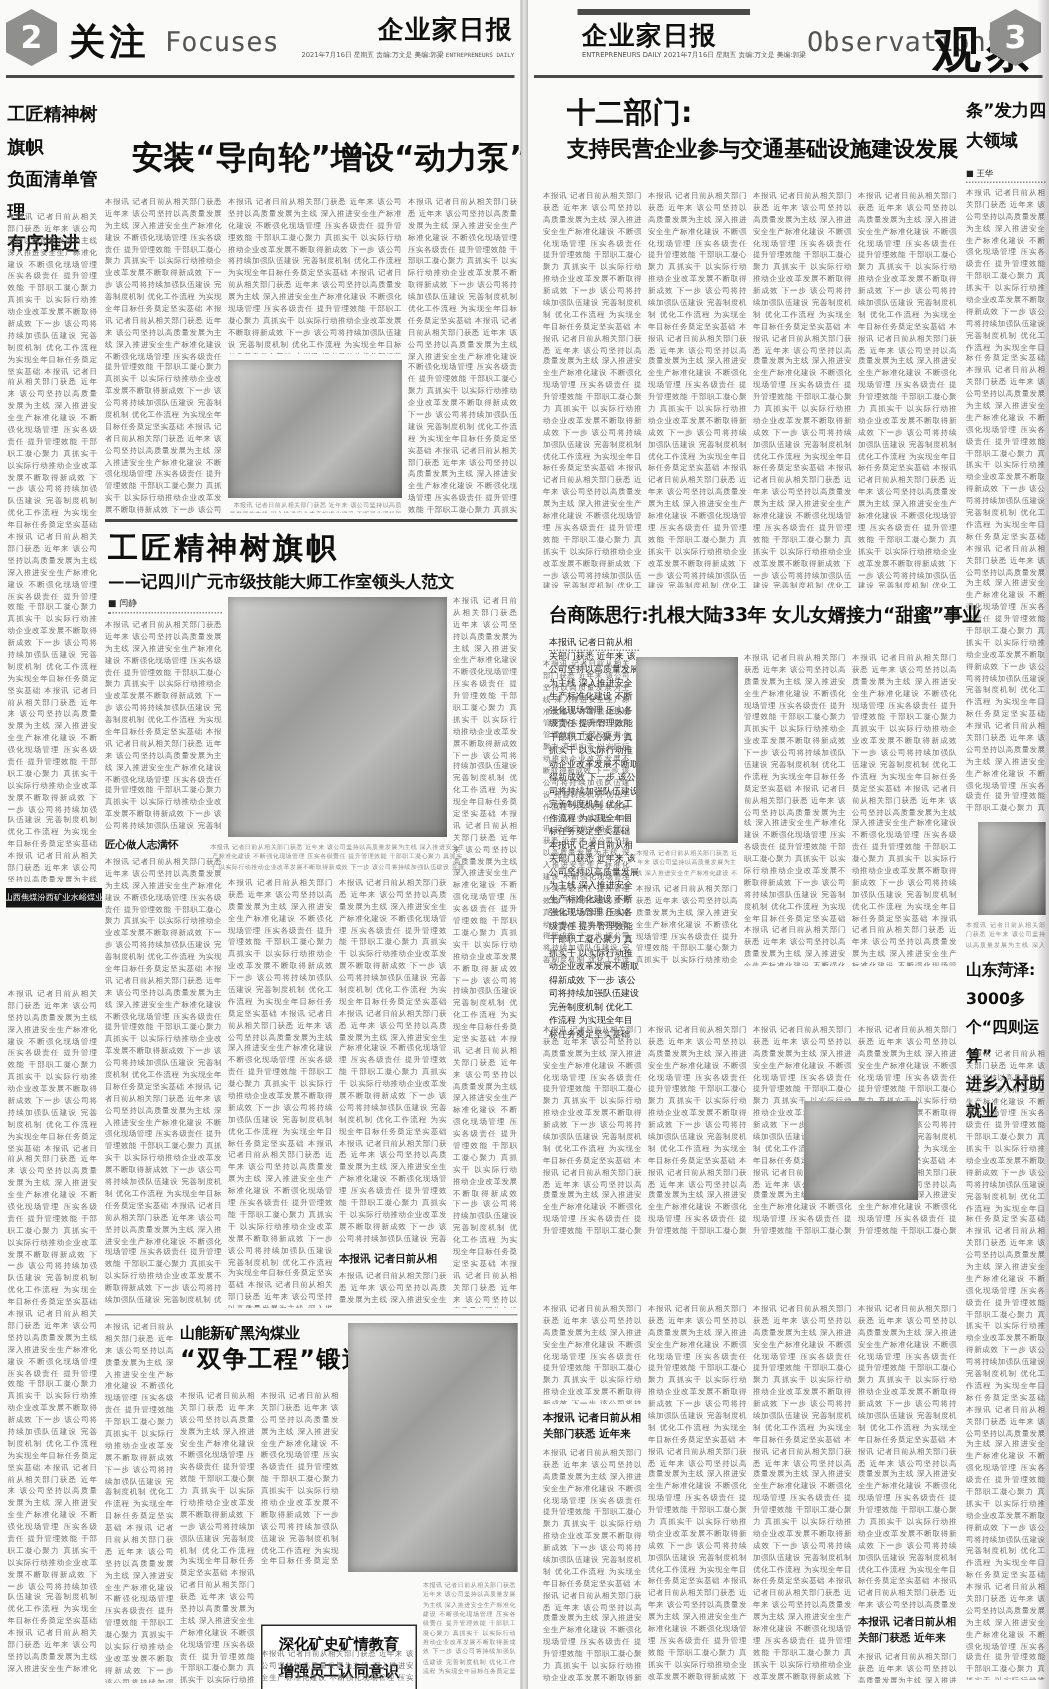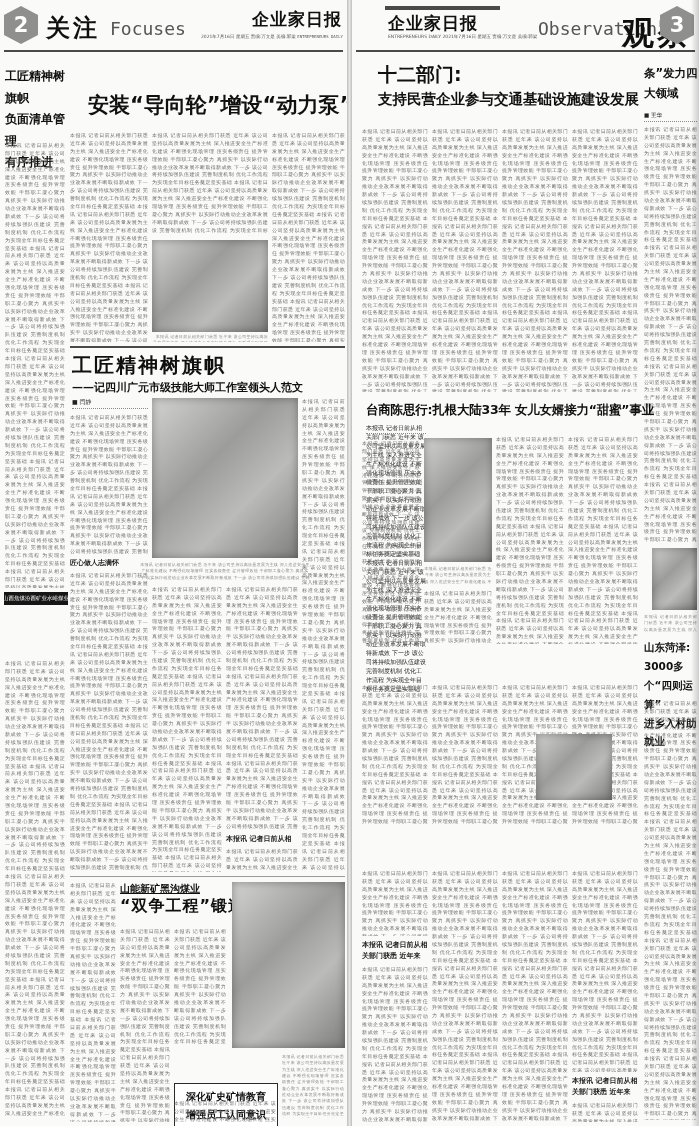--- a/index.html
+++ b/index.html
@@ -78,21 +78,21 @@
     <div class="abs greek" style="left:70px;top:572px;width:78px;height:300px;">本报讯 记者日前从相关部门获悉 近年来 该公司坚持以高质量发展为主线 深入推进安全生产标准化建设 不断强化现场管理 压实各级责任 提升管理效能 干部职工凝心聚力 真抓实干 以实际行动推动企业改革发展不断取得新成效 下一步 该公司将持续加强队伍建设 完善制度机制 优化工作流程 为实现全年目标任务奠定坚实基础 本报讯 记者日前从相关部门获悉 近年来 该公司坚持以高质量发展为主线 深入推进安全生产标准化建设 不断强化现场管理 压实各级责任 提升管理效能 干部职工凝心聚力 真抓实干 以实际行动推动企业改革发展不断取得新成效 下一步 该公司将持续加强队伍建设 完善制度机制 优化工作流程 为实现全年目标任务奠定坚实基础 本报讯 记者日前从相关部门获悉 近年来 该公司坚持以高质量发展为主线 深入推进安全生产标准化建设 不断强化现场管理 压实各级责任 提升管理效能 干部职工凝心聚力 真抓实干 以实际行动推动企业改革发展不断取得新成效 下一步 该公司将持续加强队伍建设 完善制度机制 优化工作流程 为实现全年目标任务奠定坚实基础 本报讯 记者日前从相关部门获悉 近年来 该公司坚持以高质量发展为主线 深入推进安全生产标准化建设 不断强化现场管理 压实各级责任 提升管理效能 干部职工凝心聚力 真抓实干 以实际行动推动企业改革发展不断取得新成效 下一步 该公司将持续加强队伍建设 完善制度机制 优化工作流程 为实现全年目标任务奠定坚实基础 本报讯 记者日前从相关部门获悉 近年来 该公司坚持以高质量发展为主线 深入推进安全生产标准化建设 不断强化现场管理 压实各级责任 提升管理效能 干部职工凝心聚力 真抓实干 以实际行动推动企业改革发展不断取得新成效 下一步 该公司将持续加强队伍建设 完善制度机制 优化工作流程 为实现全年目标任务奠定坚实基础 本报讯 记者日前从相关部门获悉 近年来 该公司坚持以高质量发展为主线 深入推进安全生产标准化建设 不断强化现场管理 压实各级责任 提升管理效能 干部职工凝心聚力 真抓实干 以实际行动推动企业改革发展不断取得新成效 下一步 该公司将持续加强队伍建设 完善制度机制 优化工作流程 为实现全年目标任务奠定坚实基础 </div>
     <div class="abs photo" style="left:152px;top:398px;width:146px;height:160px;"></div>
     <div class="abs greek tiny" style="left:140px;top:562px;width:170px;height:18px;text-align:center;">本报讯 记者日前从相关部门获悉 近年来 该公司坚持以高质量发展为主线 深入推进安全生产标准化建设 不断强化现场管理 压实各级责任 提升管理效能 干部职工凝心聚力 真抓实干 以实际行动推动企业改革发展不断取得新成效 下一步 该公司将持续加强队伍建设 完善制度机制 优化工作流程 为实现全年目标任务奠定坚实基础 本报讯 记者日前从相关部门获悉 近年来 该公司坚持以高质量发展为主线 深入推进安全生产标准化建设 不断强化现场管理 压实各级责任 提升管理效能 干部职工凝心聚力 真抓实干 以实际行动推动企业改革发展不断取得新成效 下一步 该公司将持续加强队伍建设 完善制度机制 优化工作流程 为实现全年目标任务奠定坚实基础 </div>
     <div class="abs greek" style="left:152px;top:586px;width:70px;height:286px;">本报讯 记者日前从相关部门获悉 近年来 该公司坚持以高质量发展为主线 深入推进安全生产标准化建设 不断强化现场管理 压实各级责任 提升管理效能 干部职工凝心聚力 真抓实干 以实际行动推动企业改革发展不断取得新成效 下一步 该公司将持续加强队伍建设 完善制度机制 优化工作流程 为实现全年目标任务奠定坚实基础 本报讯 记者日前从相关部门获悉 近年来 该公司坚持以高质量发展为主线 深入推进安全生产标准化建设 不断强化现场管理 压实各级责任 提升管理效能 干部职工凝心聚力 真抓实干 以实际行动推动企业改革发展不断取得新成效 下一步 该公司将持续加强队伍建设 完善制度机制 优化工作流程 为实现全年目标任务奠定坚实基础 本报讯 记者日前从相关部门获悉 近年来 该公司坚持以高质量发展为主线 深入推进安全生产标准化建设 不断强化现场管理 压实各级责任 提升管理效能 干部职工凝心聚力 真抓实干 以实际行动推动企业改革发展不断取得新成效 下一步 该公司将持续加强队伍建设 完善制度机制 优化工作流程 为实现全年目标任务奠定坚实基础 本报讯 记者日前从相关部门获悉 近年来 该公司坚持以高质量发展为主线 深入推进安全生产标准化建设 不断强化现场管理 压实各级责任 提升管理效能 干部职工凝心聚力 真抓实干 以实际行动推动企业改革发展不断取得新成效 下一步 该公司将持续加强队伍建设 完善制度机制 优化工作流程 为实现全年目标任务奠定坚实基础 本报讯 记者日前从相关部门获悉 近年来 该公司坚持以高质量发展为主线 深入推进安全生产标准化建设 不断强化现场管理 压实各级责任 提升管理效能 干部职工凝心聚力 真抓实干 以实际行动推动企业改革发展不断取得新成效 下一步 该公司将持续加强队伍建设 完善制度机制 优化工作流程 为实现全年目标任务奠定坚实基础 本报讯 记者日前从相关部门获悉 近年来 该公司坚持以高质量发展为主线 深入推进安全生产标准化建设 不断强化现场管理 压实各级责任 提升管理效能 干部职工凝心聚力 真抓实干 以实际行动推动企业改革发展不断取得新成效 下一步 该公司将持续加强队伍建设 完善制度机制 优化工作流程 为实现全年目标任务奠定坚实基础 </div>
     <div class="abs greek" style="left:226px;top:586px;width:72px;height:244px;">本报讯 记者日前从相关部门获悉 近年来 该公司坚持以高质量发展为主线 深入推进安全生产标准化建设 不断强化现场管理 压实各级责任 提升管理效能 干部职工凝心聚力 真抓实干 以实际行动推动企业改革发展不断取得新成效 下一步 该公司将持续加强队伍建设 完善制度机制 优化工作流程 为实现全年目标任务奠定坚实基础 本报讯 记者日前从相关部门获悉 近年来 该公司坚持以高质量发展为主线 深入推进安全生产标准化建设 不断强化现场管理 压实各级责任 提升管理效能 干部职工凝心聚力 真抓实干 以实际行动推动企业改革发展不断取得新成效 下一步 该公司将持续加强队伍建设 完善制度机制 优化工作流程 为实现全年目标任务奠定坚实基础 本报讯 记者日前从相关部门获悉 近年来 该公司坚持以高质量发展为主线 深入推进安全生产标准化建设 不断强化现场管理 压实各级责任 提升管理效能 干部职工凝心聚力 真抓实干 以实际行动推动企业改革发展不断取得新成效 下一步 该公司将持续加强队伍建设 完善制度机制 优化工作流程 为实现全年目标任务奠定坚实基础 本报讯 记者日前从相关部门获悉 近年来 该公司坚持以高质量发展为主线 深入推进安全生产标准化建设 不断强化现场管理 压实各级责任 提升管理效能 干部职工凝心聚力 真抓实干 以实际行动推动企业改革发展不断取得新成效 下一步 该公司将持续加强队伍建设 完善制度机制 优化工作流程 为实现全年目标任务奠定坚实基础 本报讯 记者日前从相关部门获悉 近年来 该公司坚持以高质量发展为主线 深入推进安全生产标准化建设 不断强化现场管理 压实各级责任 提升管理效能 干部职工凝心聚力 真抓实干 以实际行动推动企业改革发展不断取得新成效 下一步 该公司将持续加强队伍建设 完善制度机制 优化工作流程 为实现全年目标任务奠定坚实基础 </div>
     <div class="abs greek-bold" style="left:226px;top:834px;width:72px;height:11px;">本报讯 记者日前从相关部门获悉 近年来 该公司坚持以高质量发展为主线 深入推进安全生产标准化建设 不断强化现场管理 压实各级责任 提升管理效能 干部职工凝心聚力 真抓实干 以实际行动推动企业改革发展不断取得新成效 下一步 该公司将持续加强队伍建设 完善制度机制 优化工作流程 为实现全年目标任务奠定坚实基础 本报讯 记者日前从相关部门获悉 近年来 该公司坚持以高质量发展为主线 深入推进安全生产标准化建设 不断强化现场管理 压实各级责任 提升管理效能 干部职工凝心聚力 真抓实干 以实际行动推动企业改革发展不断取得新成效 下一步 该公司将持续加强队伍建设 完善制度机制 优化工作流程 为实现全年目标任务奠定坚实基础 </div>
     <div class="abs greek" style="left:226px;top:848px;width:72px;height:24px;">本报讯 记者日前从相关部门获悉 近年来 该公司坚持以高质量发展为主线 深入推进安全生产标准化建设 不断强化现场管理 压实各级责任 提升管理效能 干部职工凝心聚力 真抓实干 以实际行动推动企业改革发展不断取得新成效 下一步 该公司将持续加强队伍建设 完善制度机制 优化工作流程 为实现全年目标任务奠定坚实基础 本报讯 记者日前从相关部门获悉 近年来 该公司坚持以高质量发展为主线 深入推进安全生产标准化建设 不断强化现场管理 压实各级责任 提升管理效能 干部职工凝心聚力 真抓实干 以实际行动推动企业改革发展不断取得新成效 下一步 该公司将持续加强队伍建设 完善制度机制 优化工作流程 为实现全年目标任务奠定坚实基础 </div>
     <div class="abs greek" style="left:302px;top:398px;width:43px;height:474px;">本报讯 记者日前从相关部门获悉 近年来 该公司坚持以高质量发展为主线 深入推进安全生产标准化建设 不断强化现场管理 压实各级责任 提升管理效能 干部职工凝心聚力 真抓实干 以实际行动推动企业改革发展不断取得新成效 下一步 该公司将持续加强队伍建设 完善制度机制 优化工作流程 为实现全年目标任务奠定坚实基础 本报讯 记者日前从相关部门获悉 近年来 该公司坚持以高质量发展为主线 深入推进安全生产标准化建设 不断强化现场管理 压实各级责任 提升管理效能 干部职工凝心聚力 真抓实干 以实际行动推动企业改革发展不断取得新成效 下一步 该公司将持续加强队伍建设 完善制度机制 优化工作流程 为实现全年目标任务奠定坚实基础 本报讯 记者日前从相关部门获悉 近年来 该公司坚持以高质量发展为主线 深入推进安全生产标准化建设 不断强化现场管理 压实各级责任 提升管理效能 干部职工凝心聚力 真抓实干 以实际行动推动企业改革发展不断取得新成效 下一步 该公司将持续加强队伍建设 完善制度机制 优化工作流程 为实现全年目标任务奠定坚实基础 本报讯 记者日前从相关部门获悉 近年来 该公司坚持以高质量发展为主线 深入推进安全生产标准化建设 不断强化现场管理 压实各级责任 提升管理效能 干部职工凝心聚力 真抓实干 以实际行动推动企业改革发展不断取得新成效 下一步 该公司将持续加强队伍建设 完善制度机制 优化工作流程 为实现全年目标任务奠定坚实基础 本报讯 记者日前从相关部门获悉 近年来 该公司坚持以高质量发展为主线 深入推进安全生产标准化建设 不断强化现场管理 压实各级责任 提升管理效能 干部职工凝心聚力 真抓实干 以实际行动推动企业改革发展不断取得新成效 下一步 该公司将持续加强队伍建设 完善制度机制 优化工作流程 为实现全年目标任务奠定坚实基础 本报讯 记者日前从相关部门获悉 近年来 该公司坚持以高质量发展为主线 深入推进安全生产标准化建设 不断强化现场管理 压实各级责任 提升管理效能 干部职工凝心聚力 真抓实干 以实际行动推动企业改革发展不断取得新成效 下一步 该公司将持续加强队伍建设 完善制度机制 优化工作流程 为实现全年目标任务奠定坚实基础 </div>
 
     <div class="abs thinrule" style="left:70px;top:876px;width:275px;height:1px;"></div>
-    <div class="abs hl" style="left:120px;top:882px;font-size:10px;text-decoration:underline;">山能新矿黑沟煤业</div>
+    <div class="abs hl" style="left:120px;top:882px;font-size:10px;">山能新矿黑沟煤业</div>
     <div class="abs hl" style="left:120px;top:896px;font-size:16px;letter-spacing:1px;">“双争工程”锻造红色动能</div>
     <div class="abs greek" style="left:70px;top:882px;width:46px;height:240px;">本报讯 记者日前从相关部门获悉 近年来 该公司坚持以高质量发展为主线 深入推进安全生产标准化建设 不断强化现场管理 压实各级责任 提升管理效能 干部职工凝心聚力 真抓实干 以实际行动推动企业改革发展不断取得新成效 下一步 该公司将持续加强队伍建设 完善制度机制 优化工作流程 为实现全年目标任务奠定坚实基础 本报讯 记者日前从相关部门获悉 近年来 该公司坚持以高质量发展为主线 深入推进安全生产标准化建设 不断强化现场管理 压实各级责任 提升管理效能 干部职工凝心聚力 真抓实干 以实际行动推动企业改革发展不断取得新成效 下一步 该公司将持续加强队伍建设 完善制度机制 优化工作流程 为实现全年目标任务奠定坚实基础 本报讯 记者日前从相关部门获悉 近年来 该公司坚持以高质量发展为主线 深入推进安全生产标准化建设 不断强化现场管理 压实各级责任 提升管理效能 干部职工凝心聚力 真抓实干 以实际行动推动企业改革发展不断取得新成效 下一步 该公司将持续加强队伍建设 完善制度机制 优化工作流程 为实现全年目标任务奠定坚实基础 本报讯 记者日前从相关部门获悉 近年来 该公司坚持以高质量发展为主线 深入推进安全生产标准化建设 不断强化现场管理 压实各级责任 提升管理效能 干部职工凝心聚力 真抓实干 以实际行动推动企业改革发展不断取得新成效 下一步 该公司将持续加强队伍建设 完善制度机制 优化工作流程 为实现全年目标任务奠定坚实基础 </div>
     <div class="abs greek" style="left:120px;top:928px;width:50px;height:194px;">本报讯 记者日前从相关部门获悉 近年来 该公司坚持以高质量发展为主线 深入推进安全生产标准化建设 不断强化现场管理 压实各级责任 提升管理效能 干部职工凝心聚力 真抓实干 以实际行动推动企业改革发展不断取得新成效 下一步 该公司将持续加强队伍建设 完善制度机制 优化工作流程 为实现全年目标任务奠定坚实基础 本报讯 记者日前从相关部门获悉 近年来 该公司坚持以高质量发展为主线 深入推进安全生产标准化建设 不断强化现场管理 压实各级责任 提升管理效能 干部职工凝心聚力 真抓实干 以实际行动推动企业改革发展不断取得新成效 下一步 该公司将持续加强队伍建设 完善制度机制 优化工作流程 为实现全年目标任务奠定坚实基础 本报讯 记者日前从相关部门获悉 近年来 该公司坚持以高质量发展为主线 深入推进安全生产标准化建设 不断强化现场管理 压实各级责任 提升管理效能 干部职工凝心聚力 真抓实干 以实际行动推动企业改革发展不断取得新成效 下一步 该公司将持续加强队伍建设 完善制度机制 优化工作流程 为实现全年目标任务奠定坚实基础 本报讯 记者日前从相关部门获悉 近年来 该公司坚持以高质量发展为主线 深入推进安全生产标准化建设 不断强化现场管理 压实各级责任 提升管理效能 干部职工凝心聚力 真抓实干 以实际行动推动企业改革发展不断取得新成效 下一步 该公司将持续加强队伍建设 完善制度机制 优化工作流程 为实现全年目标任务奠定坚实基础 </div>
     <div class="abs greek" style="left:174px;top:928px;width:52px;height:116px;">本报讯 记者日前从相关部门获悉 近年来 该公司坚持以高质量发展为主线 深入推进安全生产标准化建设 不断强化现场管理 压实各级责任 提升管理效能 干部职工凝心聚力 真抓实干 以实际行动推动企业改革发展不断取得新成效 下一步 该公司将持续加强队伍建设 完善制度机制 优化工作流程 为实现全年目标任务奠定坚实基础 本报讯 记者日前从相关部门获悉 近年来 该公司坚持以高质量发展为主线 深入推进安全生产标准化建设 不断强化现场管理 压实各级责任 提升管理效能 干部职工凝心聚力 真抓实干 以实际行动推动企业改革发展不断取得新成效 下一步 该公司将持续加强队伍建设 完善制度机制 优化工作流程 为实现全年目标任务奠定坚实基础 本报讯 记者日前从相关部门获悉 近年来 该公司坚持以高质量发展为主线 深入推进安全生产标准化建设 不断强化现场管理 压实各级责任 提升管理效能 干部职工凝心聚力 真抓实干 以实际行动推动企业改革发展不断取得新成效 下一步 该公司将持续加强队伍建设 完善制度机制 优化工作流程 为实现全年目标任务奠定坚实基础 </div>
     <div class="abs photo" style="left:232px;top:882px;width:113px;height:166px;"></div>
     <div class="abs boxed" style="left:174px;top:1052px;width:102px;height:44px;">
       <div class="hl" style="font-size:10px;line-height:1.8;">深化矿史矿情教育</div>
       <div class="hl" style="font-size:10px;line-height:1.8;">增强员工认同意识</div>
     </div>
     <div class="abs greek" style="left:174px;top:1100px;width:102px;height:22px;">本报讯 记者日前从相关部门获悉 近年来 该公司坚持以高质量发展为主线 深入推进安全生产标准化建设 不断强化现场管理 压实各级责任 提升管理效能 干部职工凝心聚力 真抓实干 以实际行动推动企业改革发展不断取得新成效 下一步 该公司将持续加强队伍建设 完善制度机制 优化工作流程 为实现全年目标任务奠定坚实基础 本报讯 记者日前从相关部门获悉 近年来 该公司坚持以高质量发展为主线 深入推进安全生产标准化建设 不断强化现场管理 压实各级责任 提升管理效能 干部职工凝心聚力 真抓实干 以实际行动推动企业改革发展不断取得新成效 下一步 该公司将持续加强队伍建设 完善制度机制 优化工作流程 为实现全年目标任务奠定坚实基础 </div>

